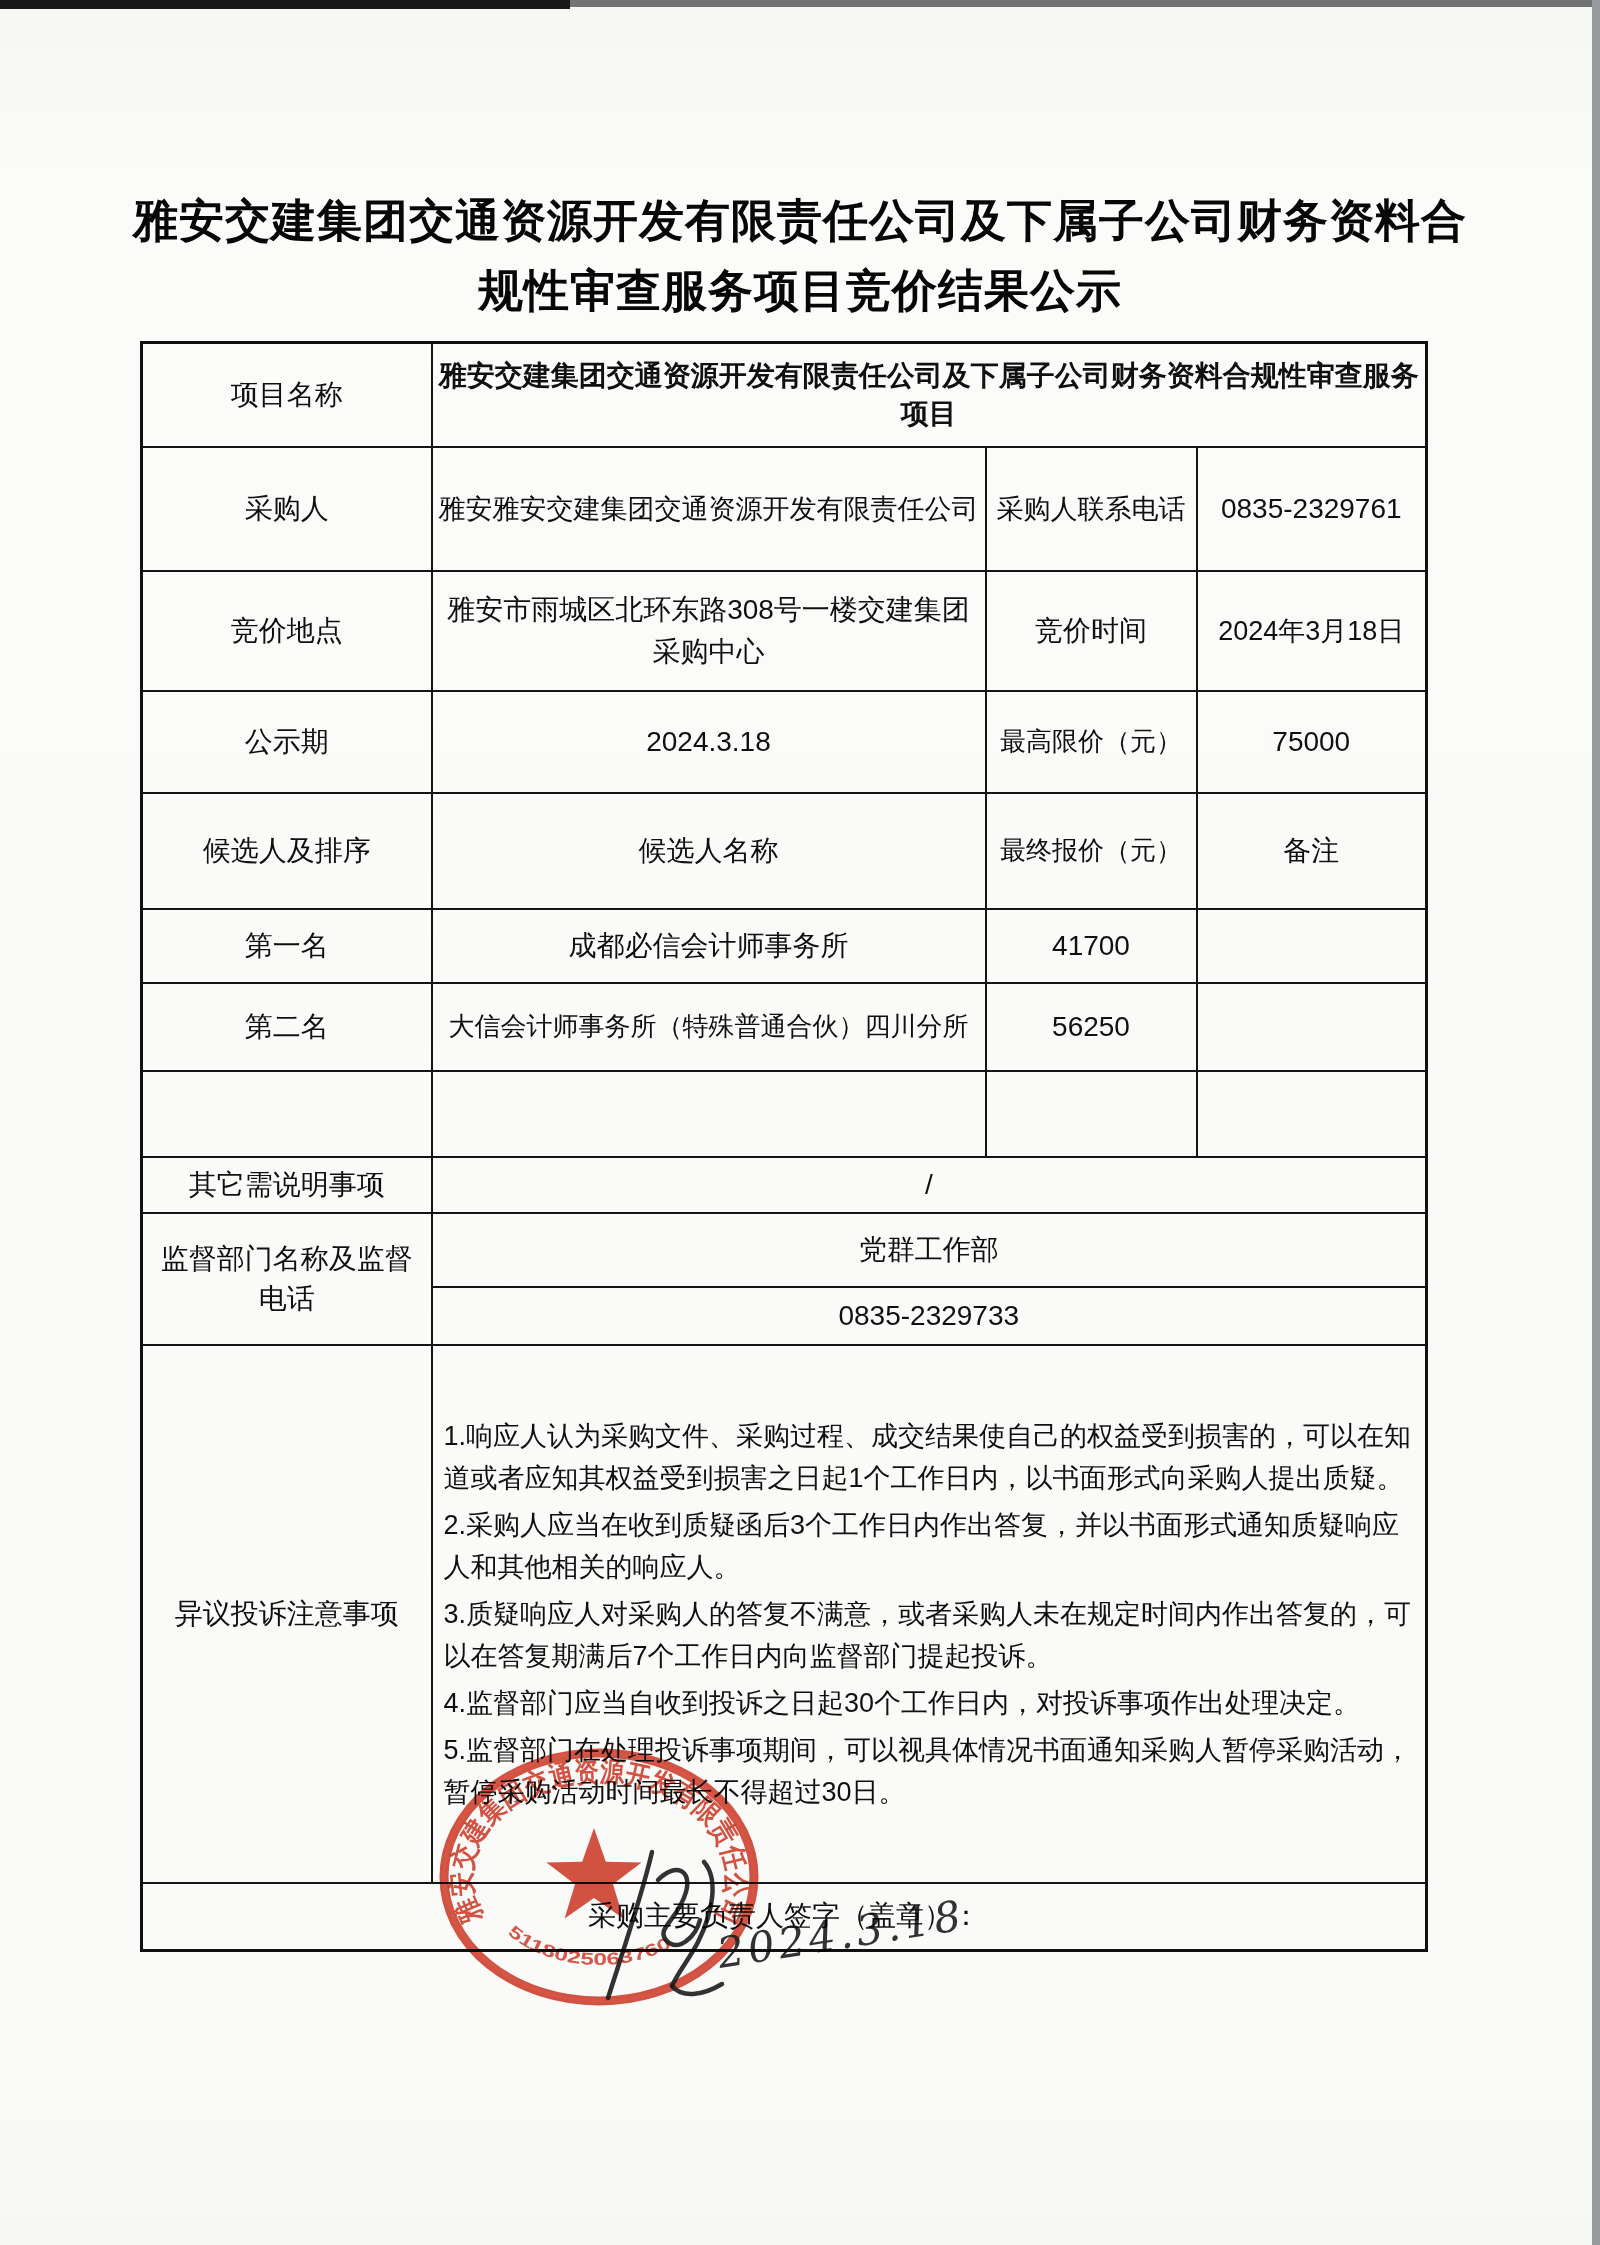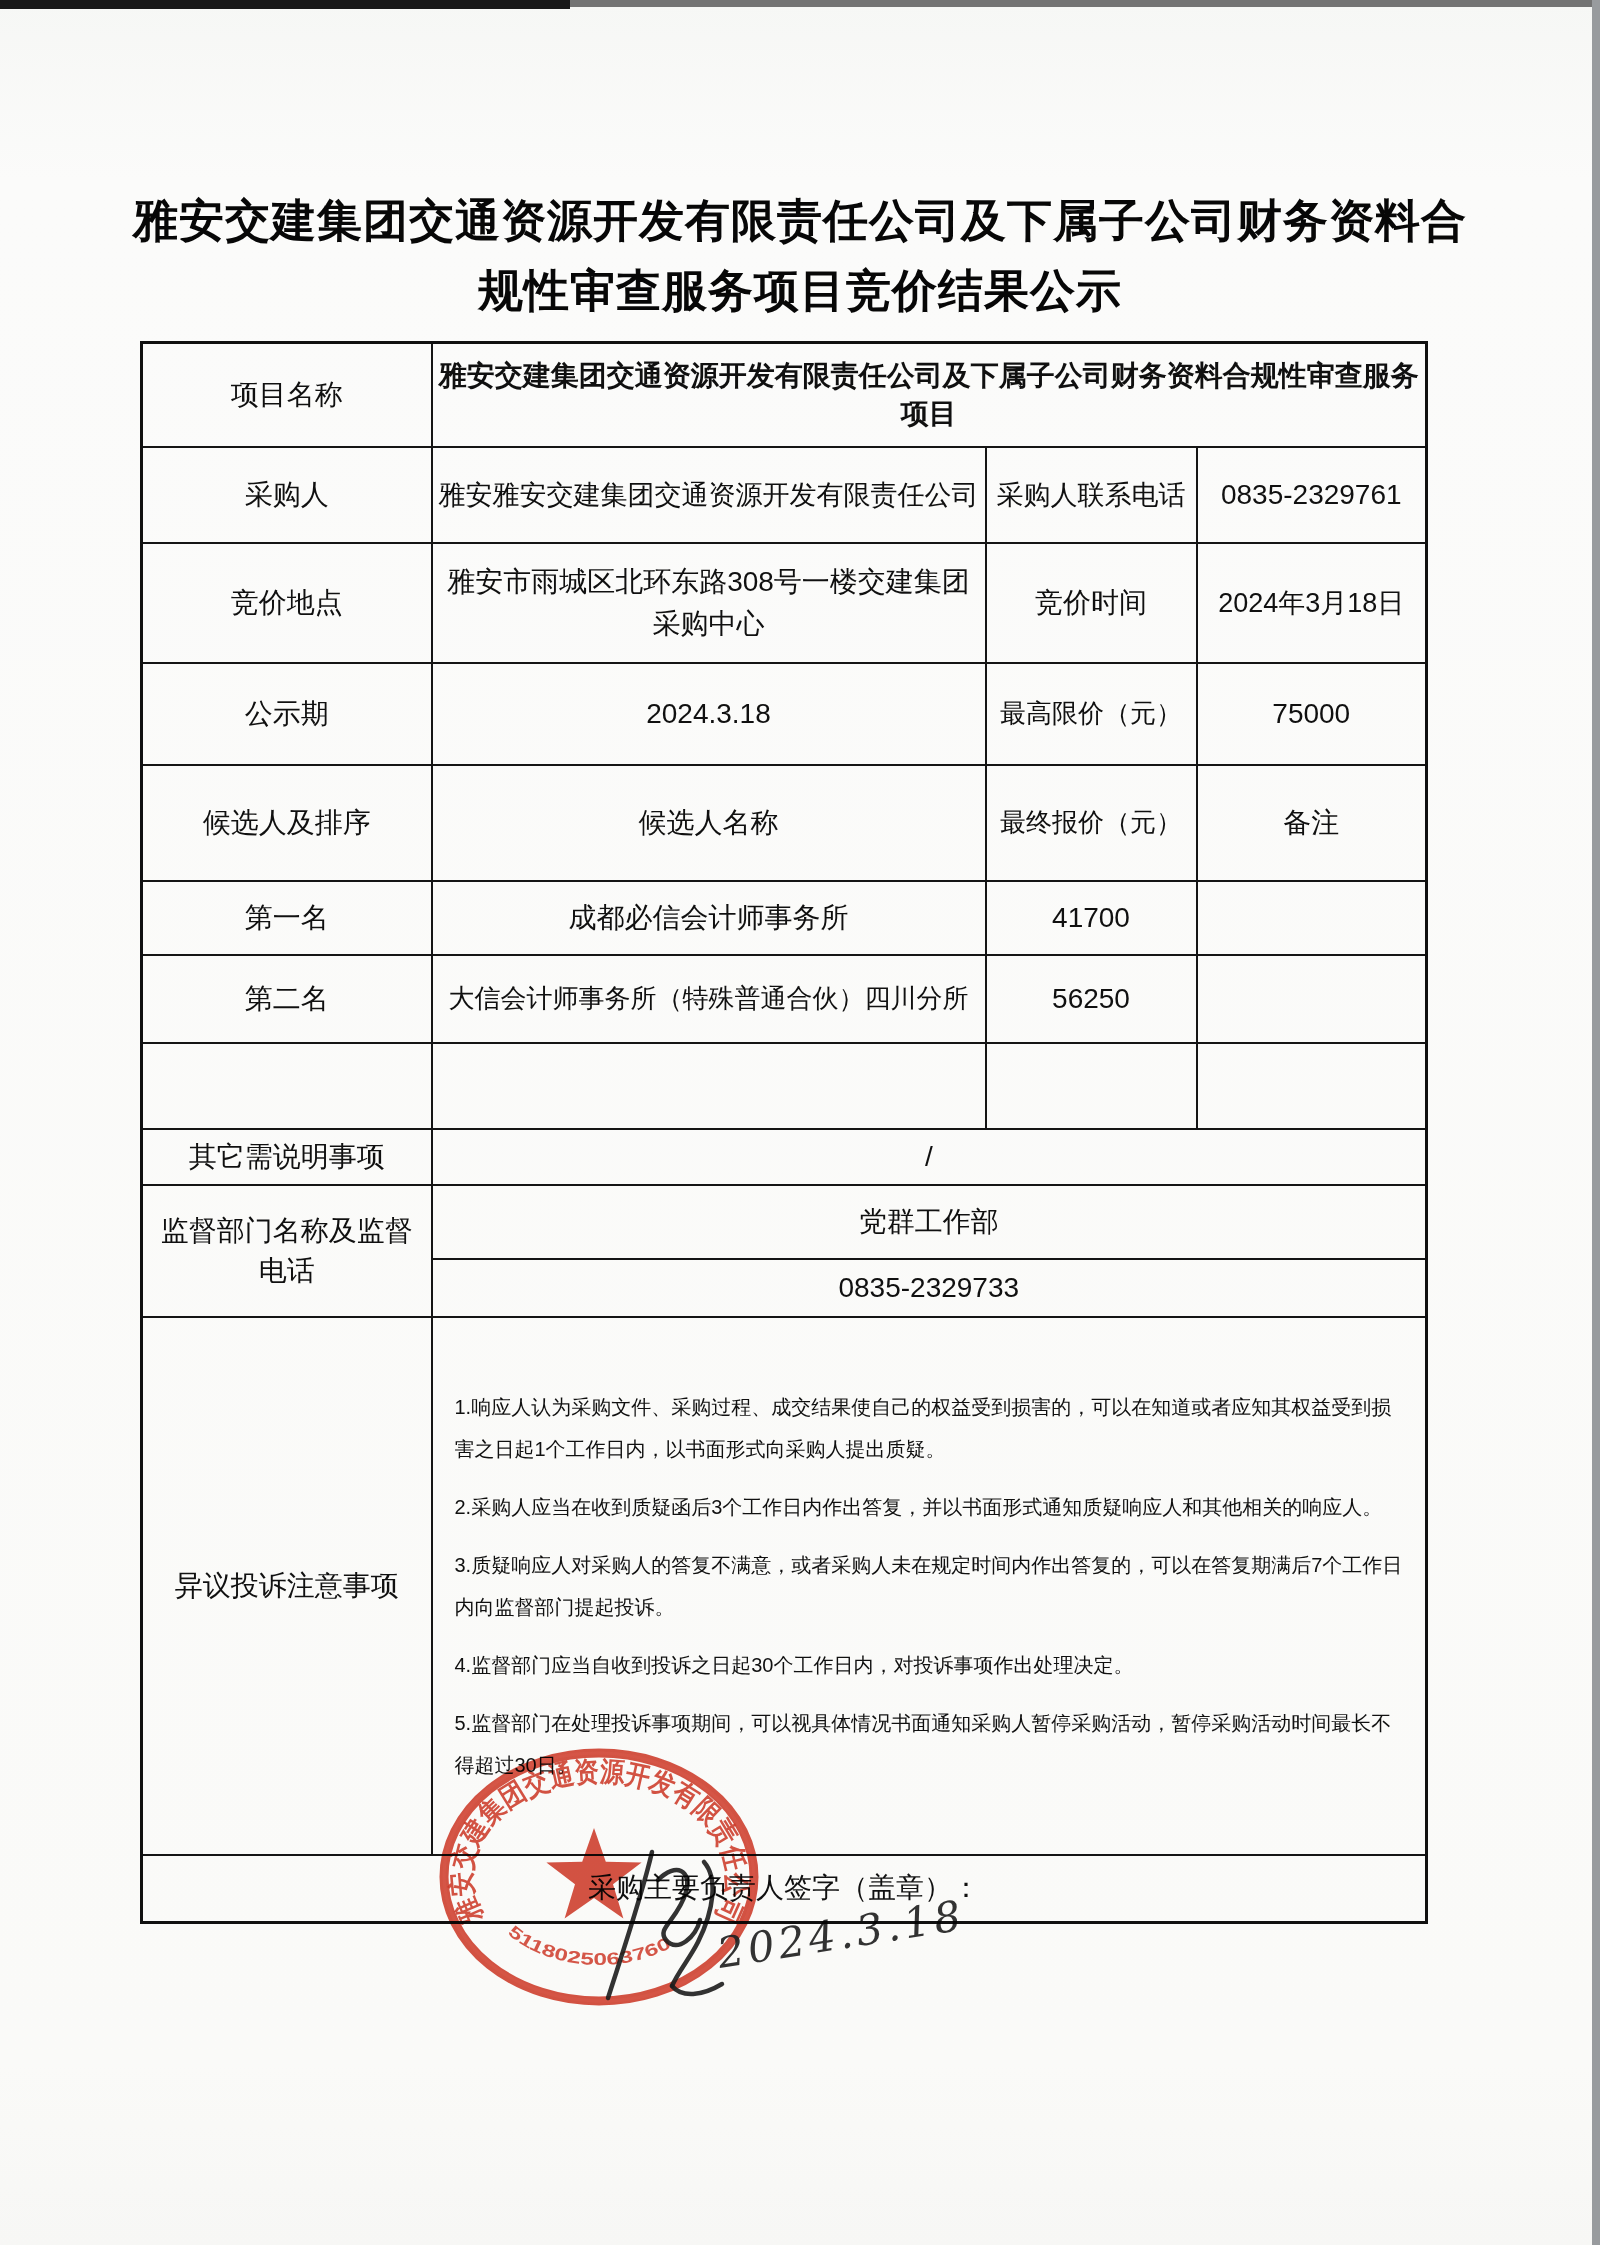--- a/index.html
+++ b/index.html
@@ -50,21 +50,21 @@
     padding: 0 6px;
     overflow: hidden;
     color: #101010;
   }
   td.tleft { text-align: left; padding: 0 14px; }
   td.bold-val { font-weight: 700; font-size: 26px; letter-spacing: 0; padding: 0 8px; }
   td.wrap2 { line-height: 42px; font-size: 27px; margin-top: 16px; }
   .nowrap { white-space: nowrap; }
   td.complaint-cell { text-align: left; padding: 0 18px 0 16px; }
   .complaint-text p {
-    margin: 16px; font-size: 20px; line-height: 42px; text-align: left;
+    margin: 5px; font-size: 27px; line-height: 42px; text-align: left;
     color: #101010;
   }
   td.sig-cell { text-align: left; padding: 0 4px 0 8px; font-size: 28px; }
   
   #seal-group {
     position: absolute; left: 420px; top: 1730px;
     width: 560px; height: 340px;
     mix-blend-mode: multiply;
     z-index: 6;
   }
@@ -87,21 +87,21 @@
       <col style="width:290px">
         <col style="width:554px">
         <col style="width:211px">
         <col style="width:230px">
     </colgroup>
     <tbody>
       <tr style="height:104px">
         <td>项目名称</td>
         <td colspan="3" class="bold-val tleft">雅安交建集团交通资源开发有限责任公司及下属子公司财务资料合规性审查服务项目</td>
       </tr>
-      <tr style="height:96px">
+      <tr style="height:124px">
         <td>采购人</td>
         <td class="tleft nowrap" style="font-size:27px">雅安雅安交建集团交通资源开发有限责任公司</td>
         <td style="font-size:27px;padding:0 2px" class="nowrap">采购人联系电话</td>
         <td class="nowrap">0835-2329761</td>
       </tr>
       <tr style="height:120px">
         <td>竞价地点</td>
         <td class="tleft wrap2">雅安市雨城区北环东路308号一楼交建集团采购中心</td>
         <td>竞价时间</td>
         <td class="nowrap" style="font-size:27px">2024年3月18日</td>

